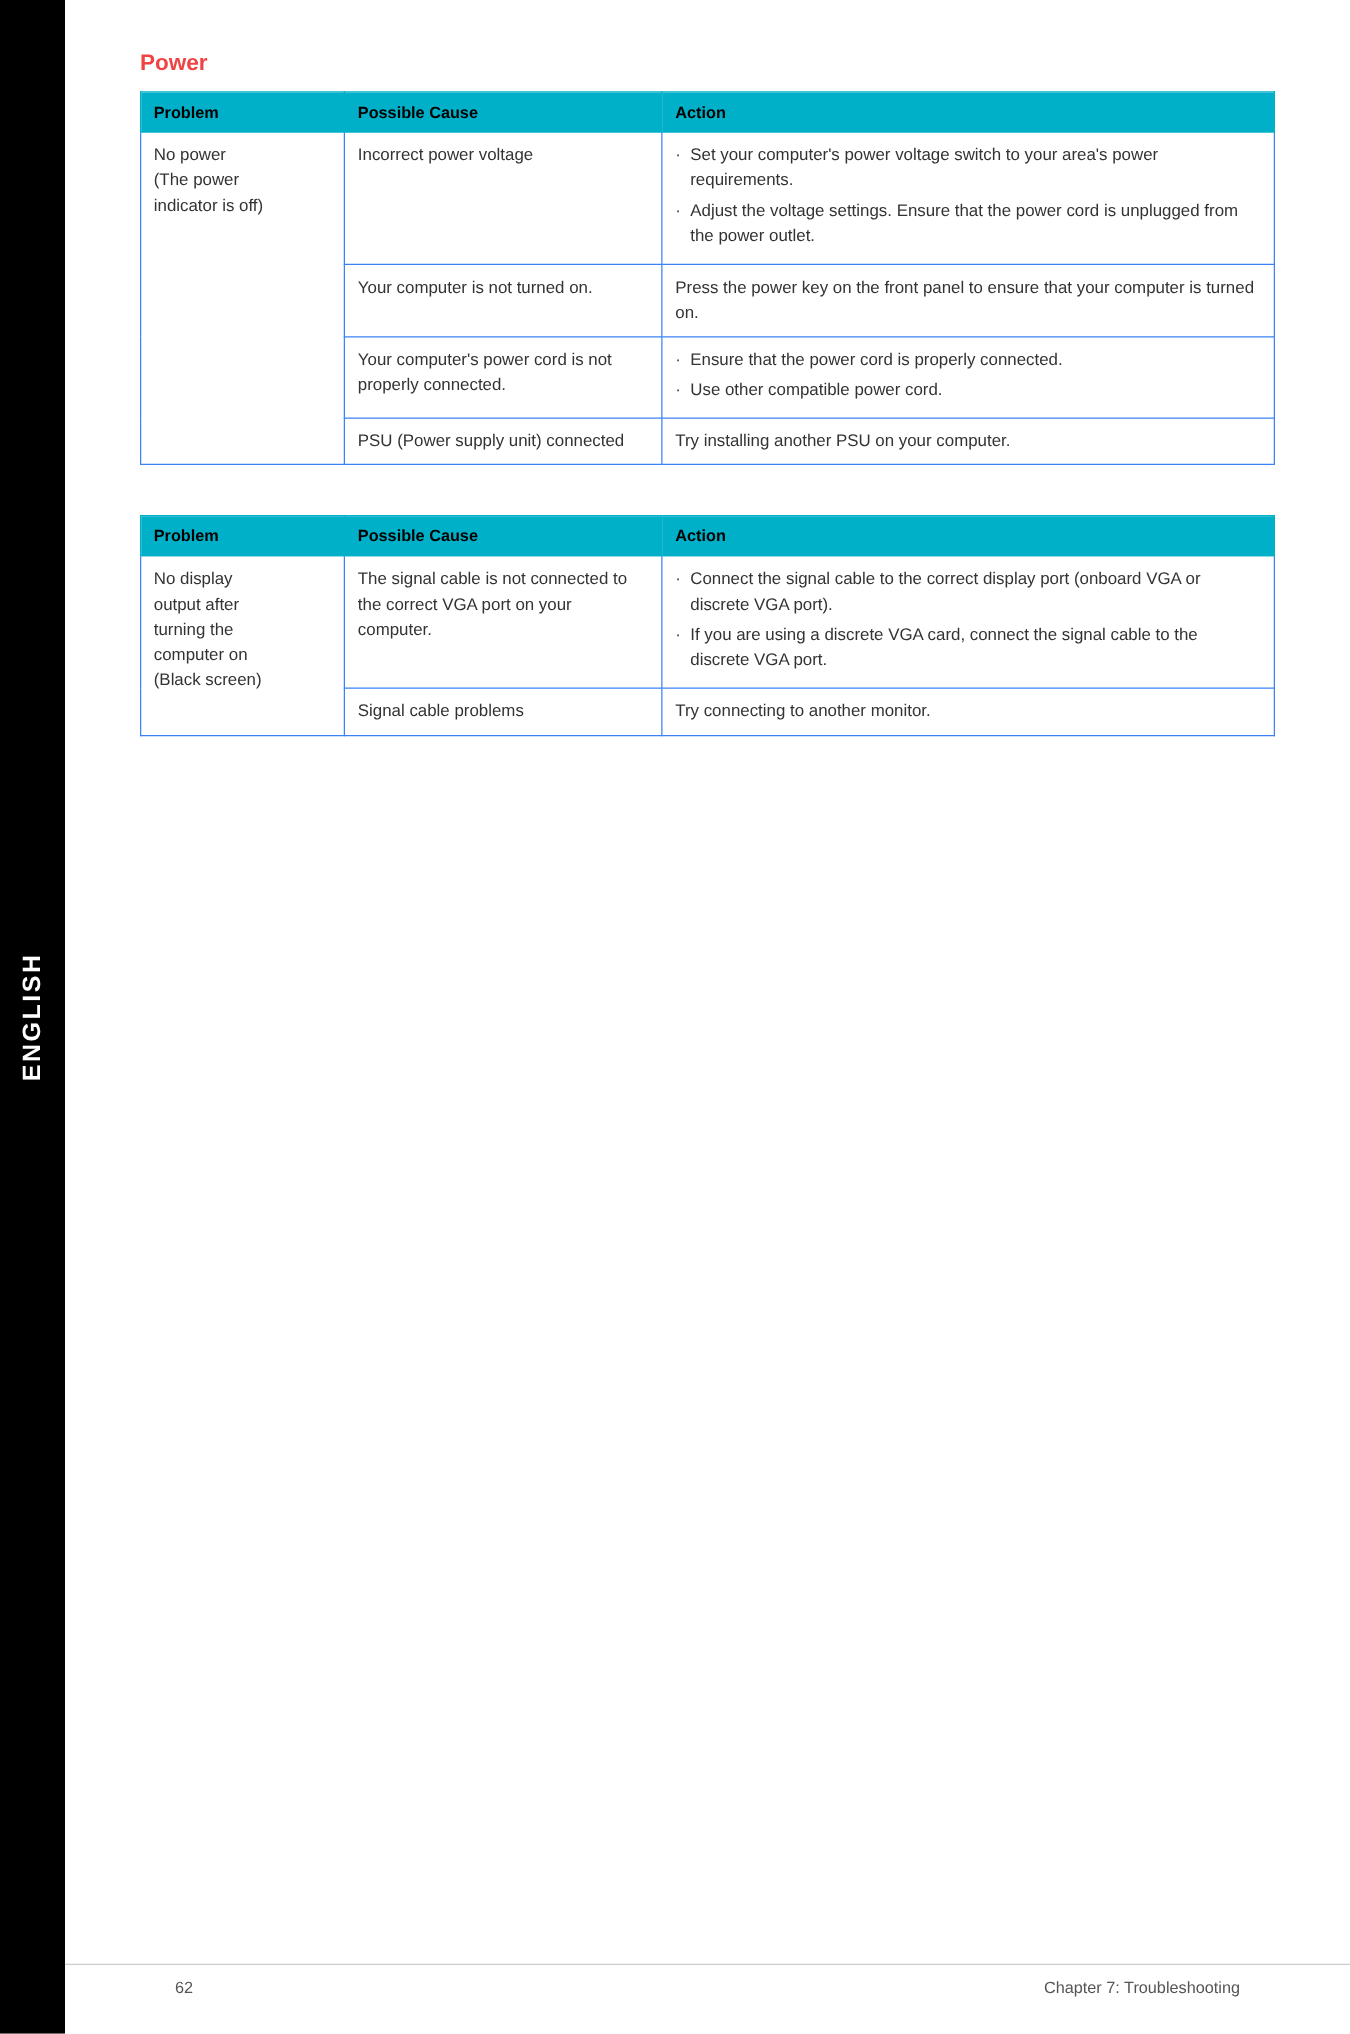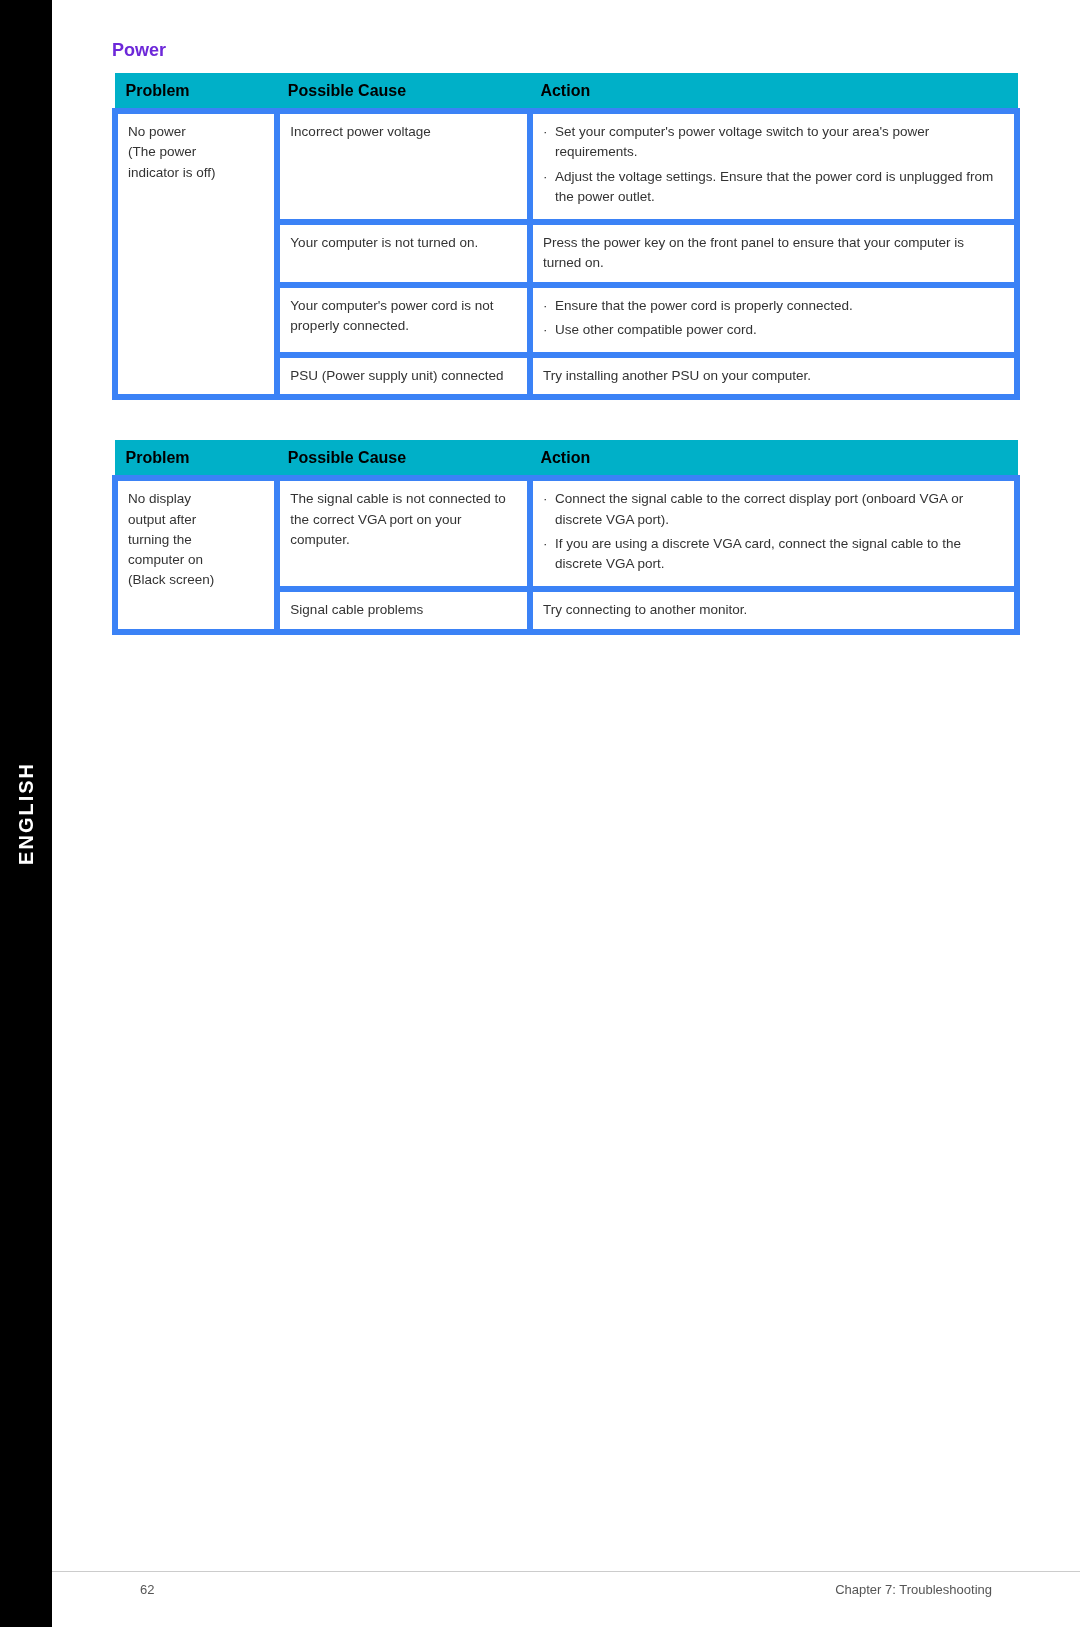--- a/index.html
+++ b/index.html
@@ -42,47 +42,47 @@
 
     .main-content {
       margin-left: 52px;
       padding: 40px 60px 60px 60px;
     }
 
     .section-title {
       font-size: 18px;
       font-weight: bold;
       margin-bottom: 12px;
-      color: #6d28d9;
+      color: #ef4444;
     }
 
     table {
       width: 100%;
       border-collapse: collapse;
       margin-bottom: 40px;
       border: 1px solid #00b0c8;
     }
 
     thead tr {
       background-color: #00b0c8;
     }
 
     thead th {
       color: #000;
       font-weight: bold;
-      font-size: 16px;
+      font-size: 13px;
       padding: 8px 10px;
       text-align: left;
       border: 1px solid #00b0c8;
     }
 
     tbody td {
       padding: 8px 10px;
       vertical-align: top;
-      border: 6px solid #3b82f6;
+      border: 1px solid #3b82f6;
       font-size: 13.5px;
       line-height: 1.5;
     }
 
     .col-problem {
       width: 18%;
     }
 
     .col-cause {
       width: 28%;

